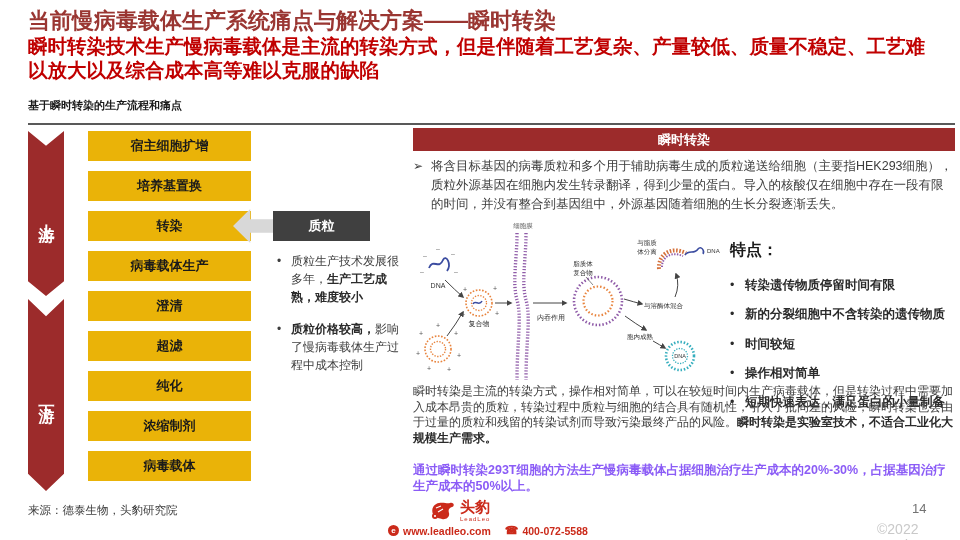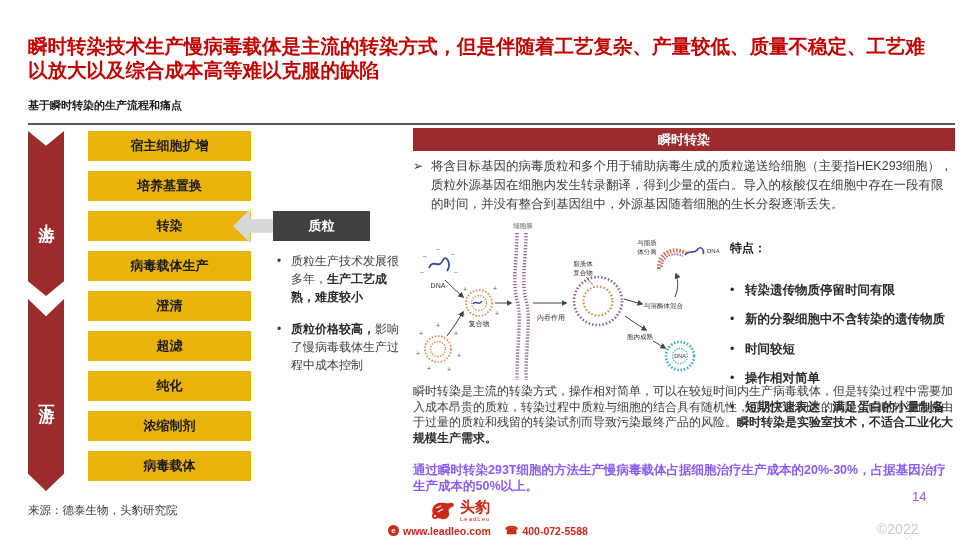--- a/index.html
+++ b/index.html
@@ -45,50 +45,51 @@
   .panel-head { left:413px; top:128px; width:542px; height:23px; background:#9c2b2b;
                 display:flex; align-items:center; justify-content:center;
                 color:#fff; font-size:13px; font-weight:bold; }
   .intro { left:413px; top:157px; width:542px; font-size:12.5px; line-height:1.5;
            color:#3d3d3d; padding-left:18px; }
   .intro .marker { position:absolute; left:0; top:0; font-size:12px; color:#3d3d3d; }
 
   .diagram { left:413px; top:220px; width:310px; height:162px; }
 
   .features { left:730px; top:240px; width:228px; }
-  .feat-head { font-size:12px; font-weight:bold; color:#1a1a1a; margin-bottom:25px; }
+  .feat-head { font-size:16px; font-weight:bold; color:#1a1a1a; margin-bottom:16px; }
   .feat-item { display:flex; font-size:12.5px; font-weight:bold; color:#2b2b2b;
                line-height:1.3; margin-bottom:13px; }
   .feat-item .dot { width:15px; flex:none; font-weight:normal; }
 
   .para1 { left:413px; top:384px; width:542px; font-size:12px; line-height:1.31; color:#3d3d3d; }
   .para2 { left:413px; top:462px; width:542px; font-size:12.5px; line-height:1.31;
            font-weight:bold; color:#8b5cf6; }
 
   
   .logo-wrap { left:430px; top:499px; display:flex; align-items:center; }
   .brand-txt { margin-left:4px; color:#cb2a1a; }
   .brand-name { font-size:15px; font-weight:bold; line-height:1; }
   .brand-sub { font-size:6px; letter-spacing:1px; margin-top:2px; }
   .contact { left:388px; top:524px; display:flex; align-items:center; gap:14px;
              color:#cb2a1a; font-size:10.5px; font-weight:bold; }
   .c-item { display:flex; align-items:center; gap:4px; }
   .globe { display:inline-flex; width:11px; height:11px; border-radius:50%; background:#cb2a1a;
            color:#fff; font-size:8px; align-items:center; justify-content:center; font-weight:bold; }
   .phone-ic { font-size:11px; }
-  .page-num { left:912px; top:489px; font-size:13px; color:#8b5cf6; }
+  .page-num { left:912px; top:501px; font-size:13px; color:#737373; }
   .copyright { left:877px; top:521px; font-size:14px; color:#c9c9c9; }
 
   svg text { font-family:"Liberation Sans", sans-serif; }
 </style>
 </head>
 <body>
 
 <div class="slide">
 
+  <div class="abs title">当前慢病毒载体生产系统痛点与解决方案——瞬时转染</div>
   <div class="abs subtitle">瞬时转染技术生产慢病毒载体是主流的转染方式，但是伴随着工艺复杂、产量较低、质量不稳定、工艺难以放大以及综合成本高等难以克服的缺陷</div>
   <div class="abs sec-head">基于瞬时转染的生产流程和痛点</div>
 
   <div class="abs chevron chev-up">
     <span>上游</span>
   </div>
   <div class="abs chevron chev-down">
     <span>下游</span>
   </div>
 

